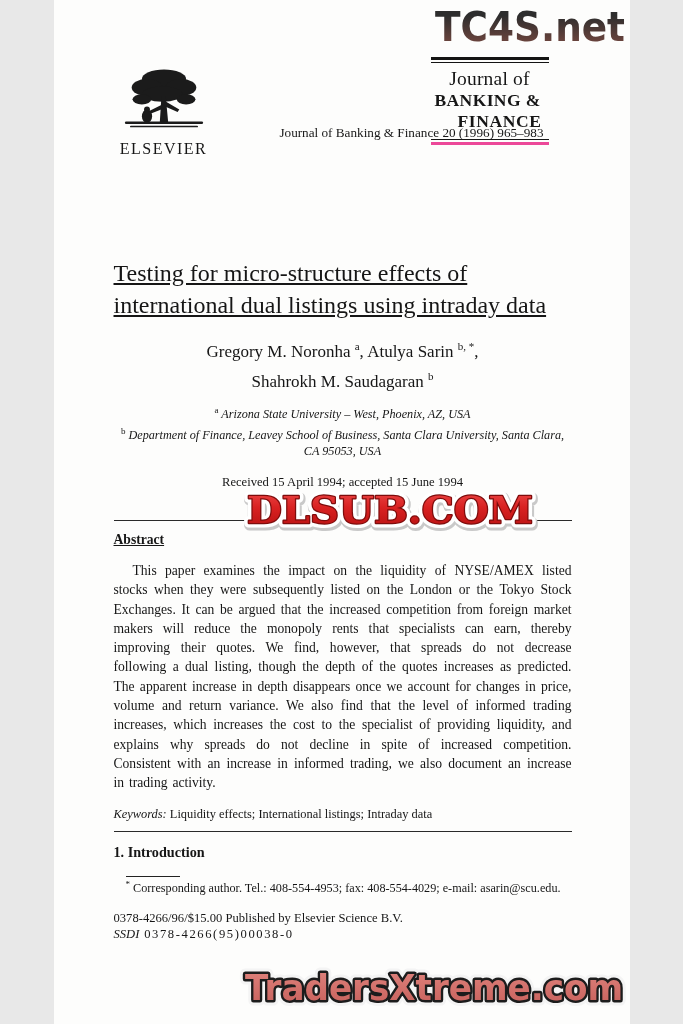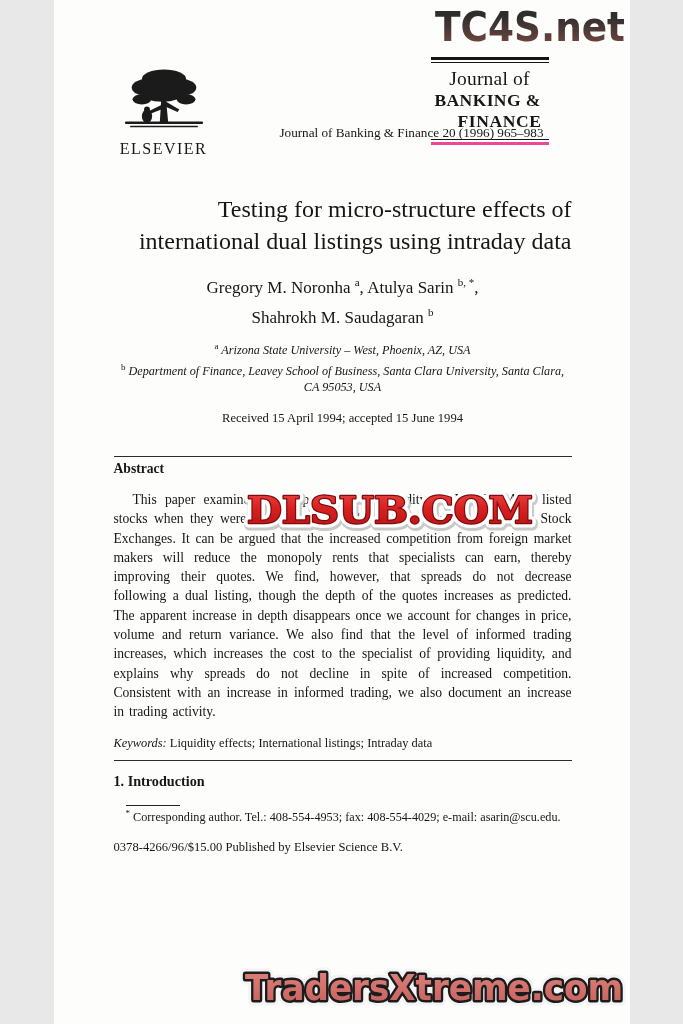--- a/index.html
+++ b/index.html
@@ -35,31 +35,31 @@
   }
   .journal-box-inner {
     border-top: 1.2px solid #141414; border-bottom: 1.2px solid #141414;
     padding: 5px 3px 7px 3px;
   }
   .jb1 { font-size: 19.5px; text-align: center; letter-spacing: 0.2px; }
   .jb2 { font-size: 17.5px; font-weight: bold; text-align: left; letter-spacing: 0.4px; padding-left: 1px; }
   .jb3 { font-size: 17.5px; font-weight: bold; text-align: right; letter-spacing: 0.6px; padding-right: 4px; }
 
   
-  .title { margin-top: 48px; text-align: right; font-size: 24px; line-height: 32px; }
+  .title { margin-top: 112px; text-align: left; font-size: 24px; line-height: 32px; text-decoration: underline; }
   .authors { margin-top: 13px; text-align: center; font-size: 17px; line-height: 24px; }
   .authors sup { font-size: 11px; }
   .affils { margin-top: 9px; text-align: center; font-style: italic; font-size: 12.2px; line-height: 16.5px; }
   .affils sup { font-size: 9px; font-style: normal; }
   .received { margin-top: 15px; text-align: center; font-size: 12.6px; }
 
   .rule { border: 0; border-top: 1.4px solid #2a2a2a; margin-top: 30px; }
   .rule2 { border: 0; border-top: 1.4px solid #2a2a2a; margin-top: 9px; }
 
-  .abs-head { margin-top: 4px; font-size: 13.6px; font-weight: bold; }
+  .abs-head { margin-top: 11px; font-size: 13.6px; font-weight: bold; text-decoration: underline; }
   .abs-text {
     margin-top: 13px; font-size: 13.6px; line-height: 19.3px;
     text-align: justify; text-indent: 19px; word-spacing: 1.5px;
   }
   .jel, .keywords { font-size: 12.4px; }
   .jel { margin-top: 15px; }
   .keywords { margin-top: 14px; }
   .lbl-italic { font-style: italic; }
 
   .sec-head { margin-top: 12px; font-size: 14.2px; font-weight: bold; }
@@ -156,20 +156,23 @@
     <hr class="rule2">
 
     <div class="sec-head">1. Introduction</div>
 
     <hr class="fn-rule">
     <div class="footnote">
       <sup>*</sup><span> Corresponding author. Tel.: 408-554-4953; fax: 408-554-4029; e-mail: asarin@scu.edu.</span>
     </div>
 
     <div class="pub-line">0378-4266/96/$15.00 Published by Elsevier Science B.V.</div>
+    <div class="ssdi-line">
+      <span class="ssdi-label">SSDI</span><span class="ssdi-num"> 0378-4266(95)00038-0</span>
+    </div>
 
   </div>
 
   <div class="wm-mid">
     <svg width="300" height="56" viewBox="0 0 300 56">
       <defs>
         <linearGradient id="wmMidGrad" x1="0" y1="0" x2="0" y2="1">
           <stop offset="0" stop-color="#ef4d4d"></stop>
           <stop offset="0.45" stop-color="#d92222"></stop>
           <stop offset="1" stop-color="#b40f0f"></stop>

